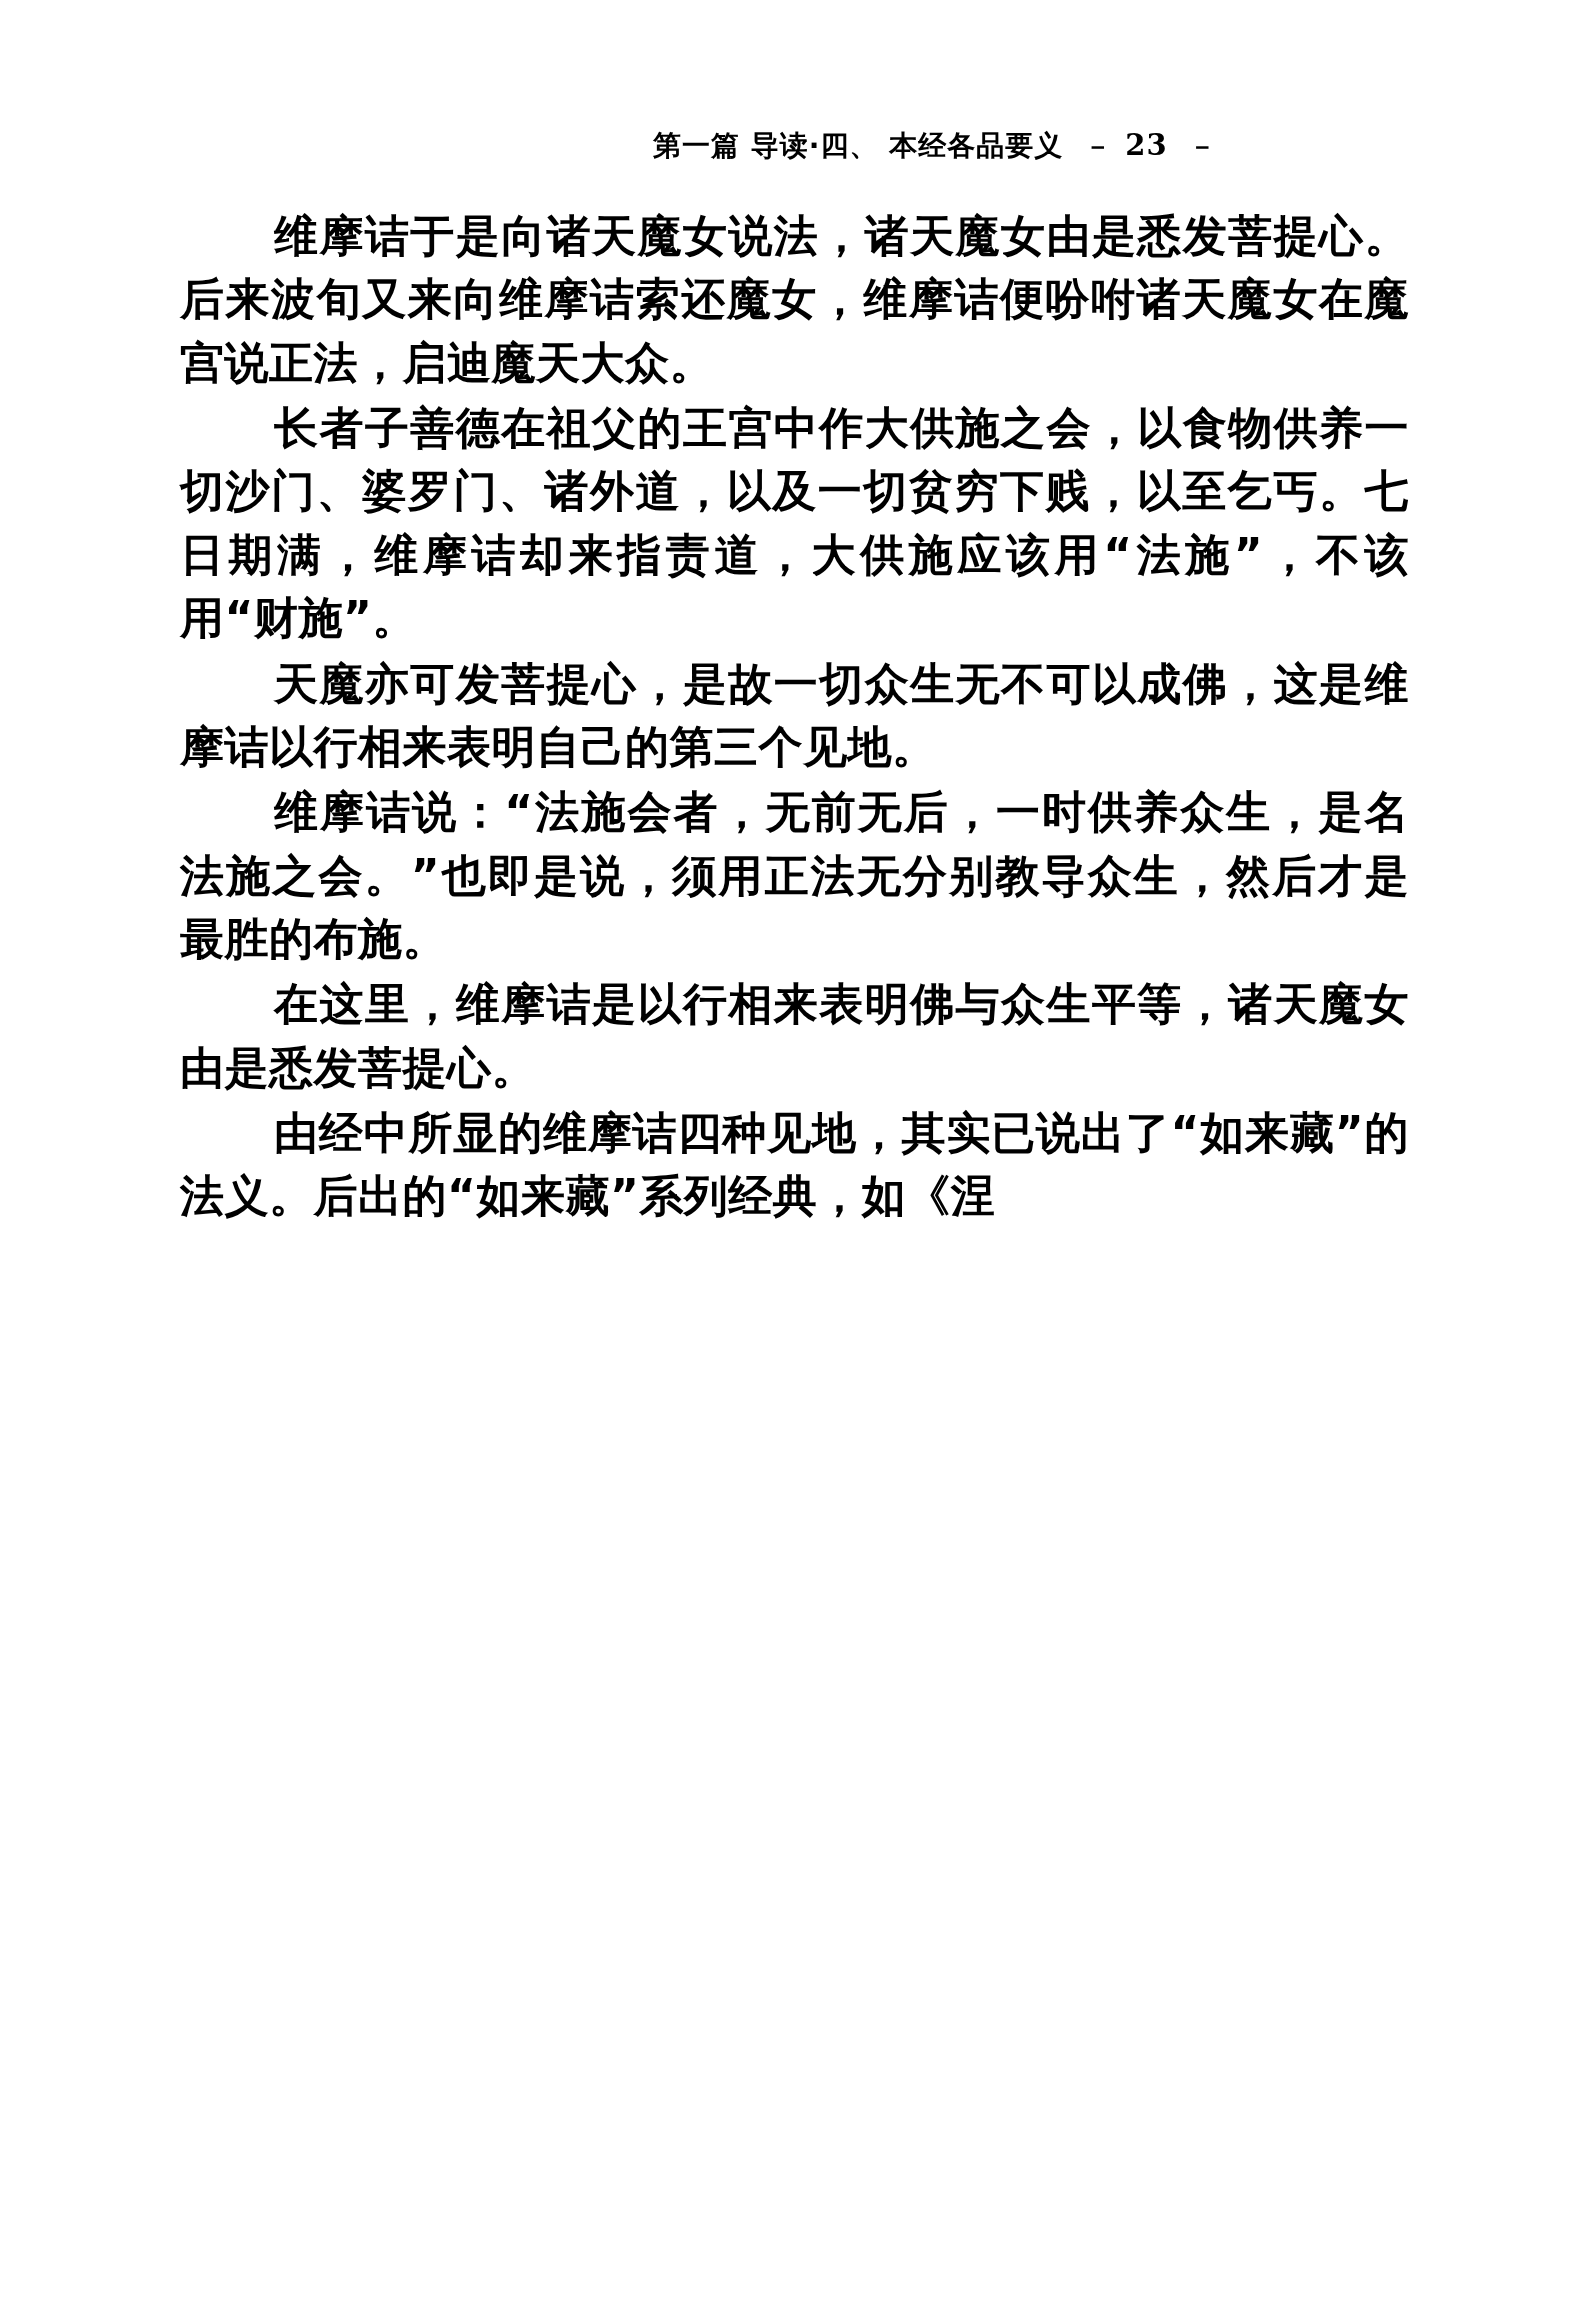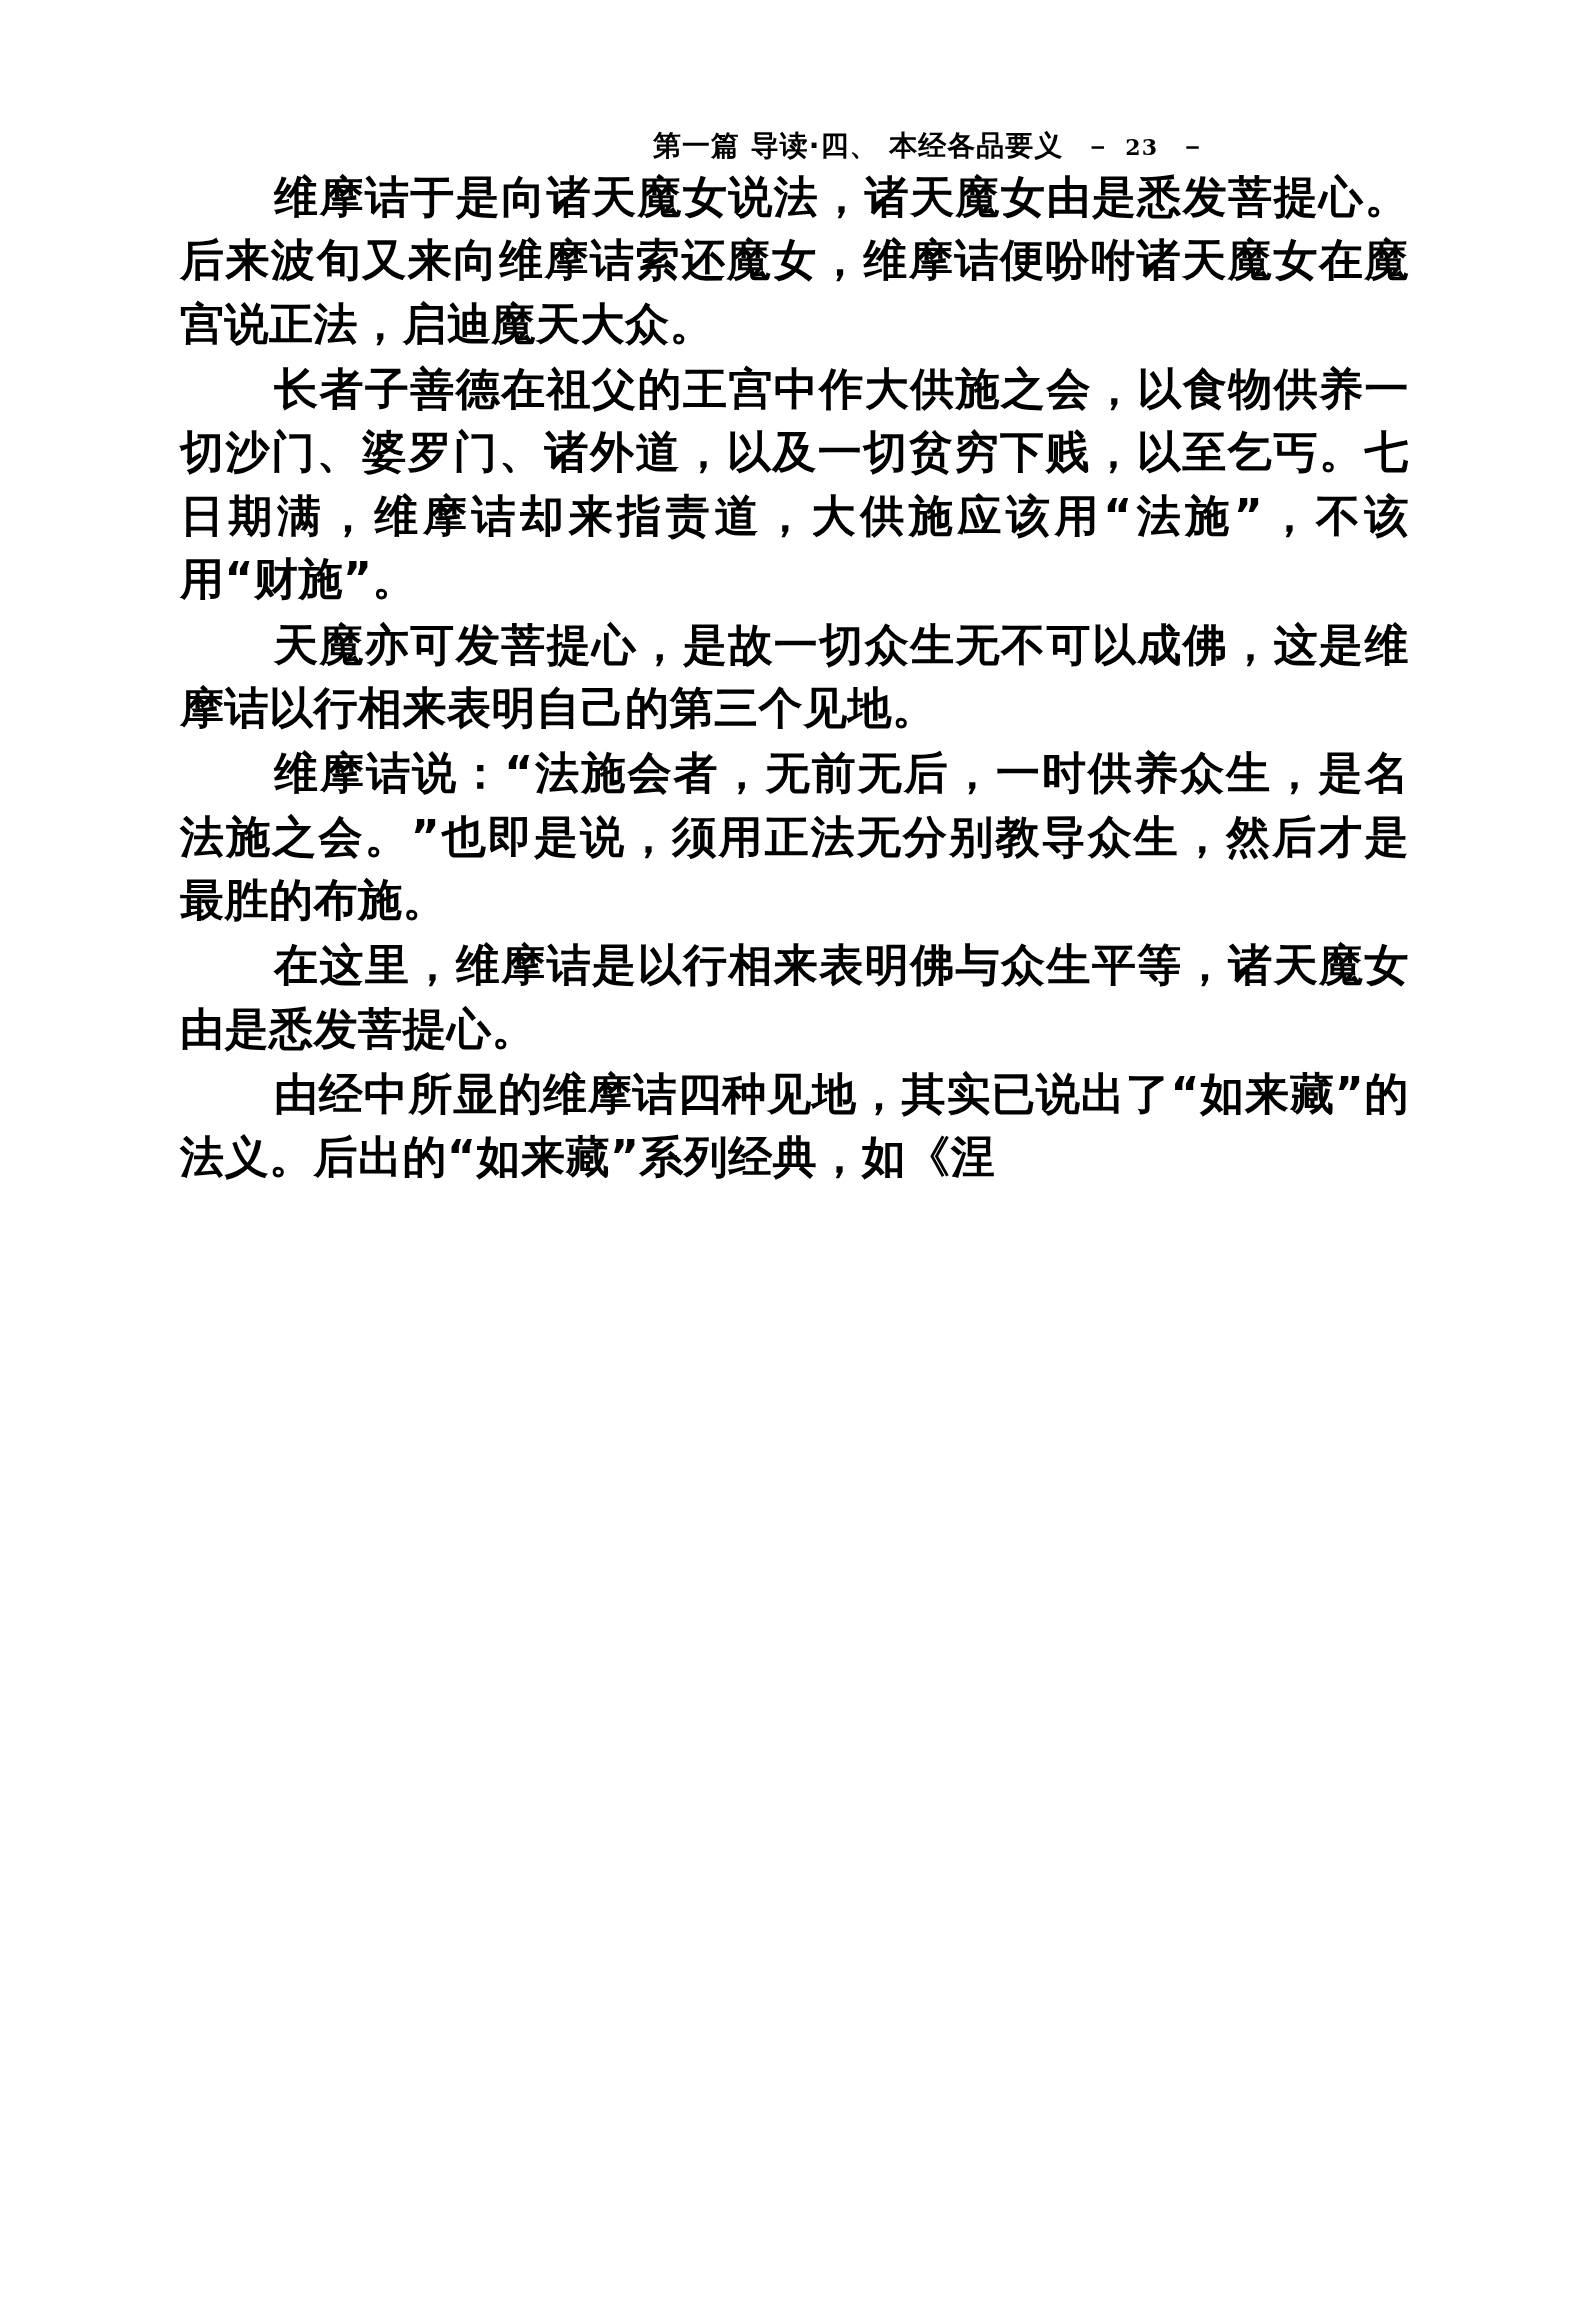--- a/index.html
+++ b/index.html
@@ -41,24 +41,25 @@
     font-family: "DejaVu Sans", "Liberation Sans", sans-serif;
     font-weight: bold;
     font-size: 28px;
   }
   .header .h-dash {
     margin: 0 13.7px 0 21.5px;
     font-size: 26px;
   }
   .header .h-page {
     font-family: "DejaVu Serif", "Liberation Serif", serif;
-    font-size: 22px;
+    font-size: 29px;
     font-weight: bold;
   }
   .body-text {
+    margin-top: 39px;
   }
   p.para {
     margin: 0;
     font-size: 44px;
     line-height: 1.44;
     font-weight: bold;
     text-indent: 94px;
     font-family: "DejaVu Sans", "Liberation Sans", sans-serif;
     letter-spacing: 0.5px;
     text-align: justify;

